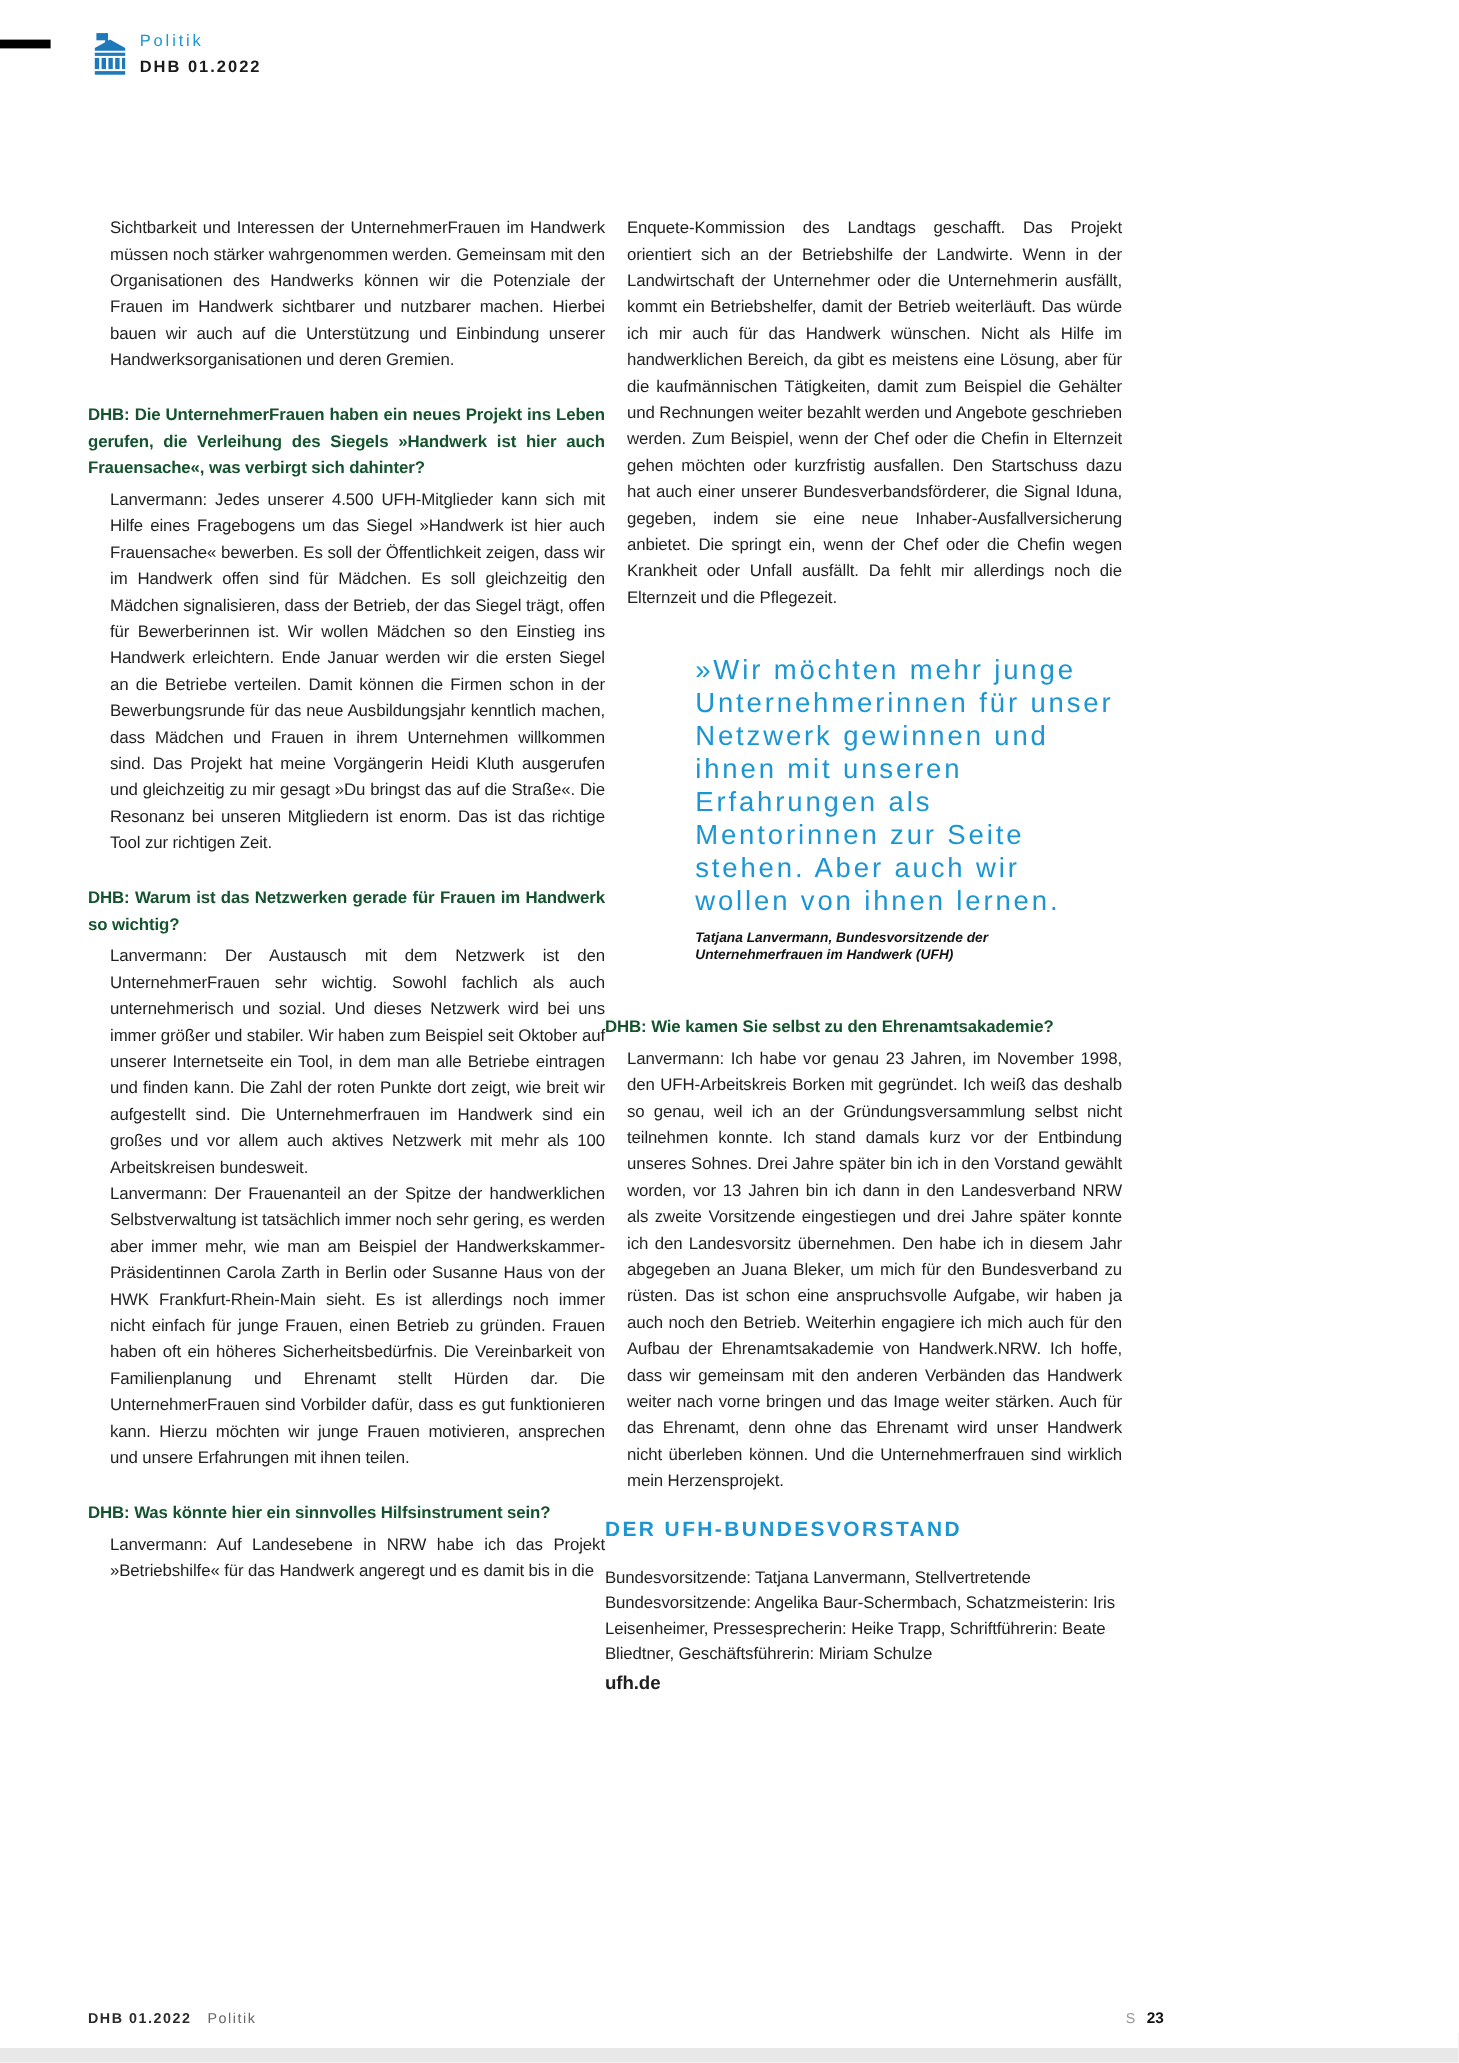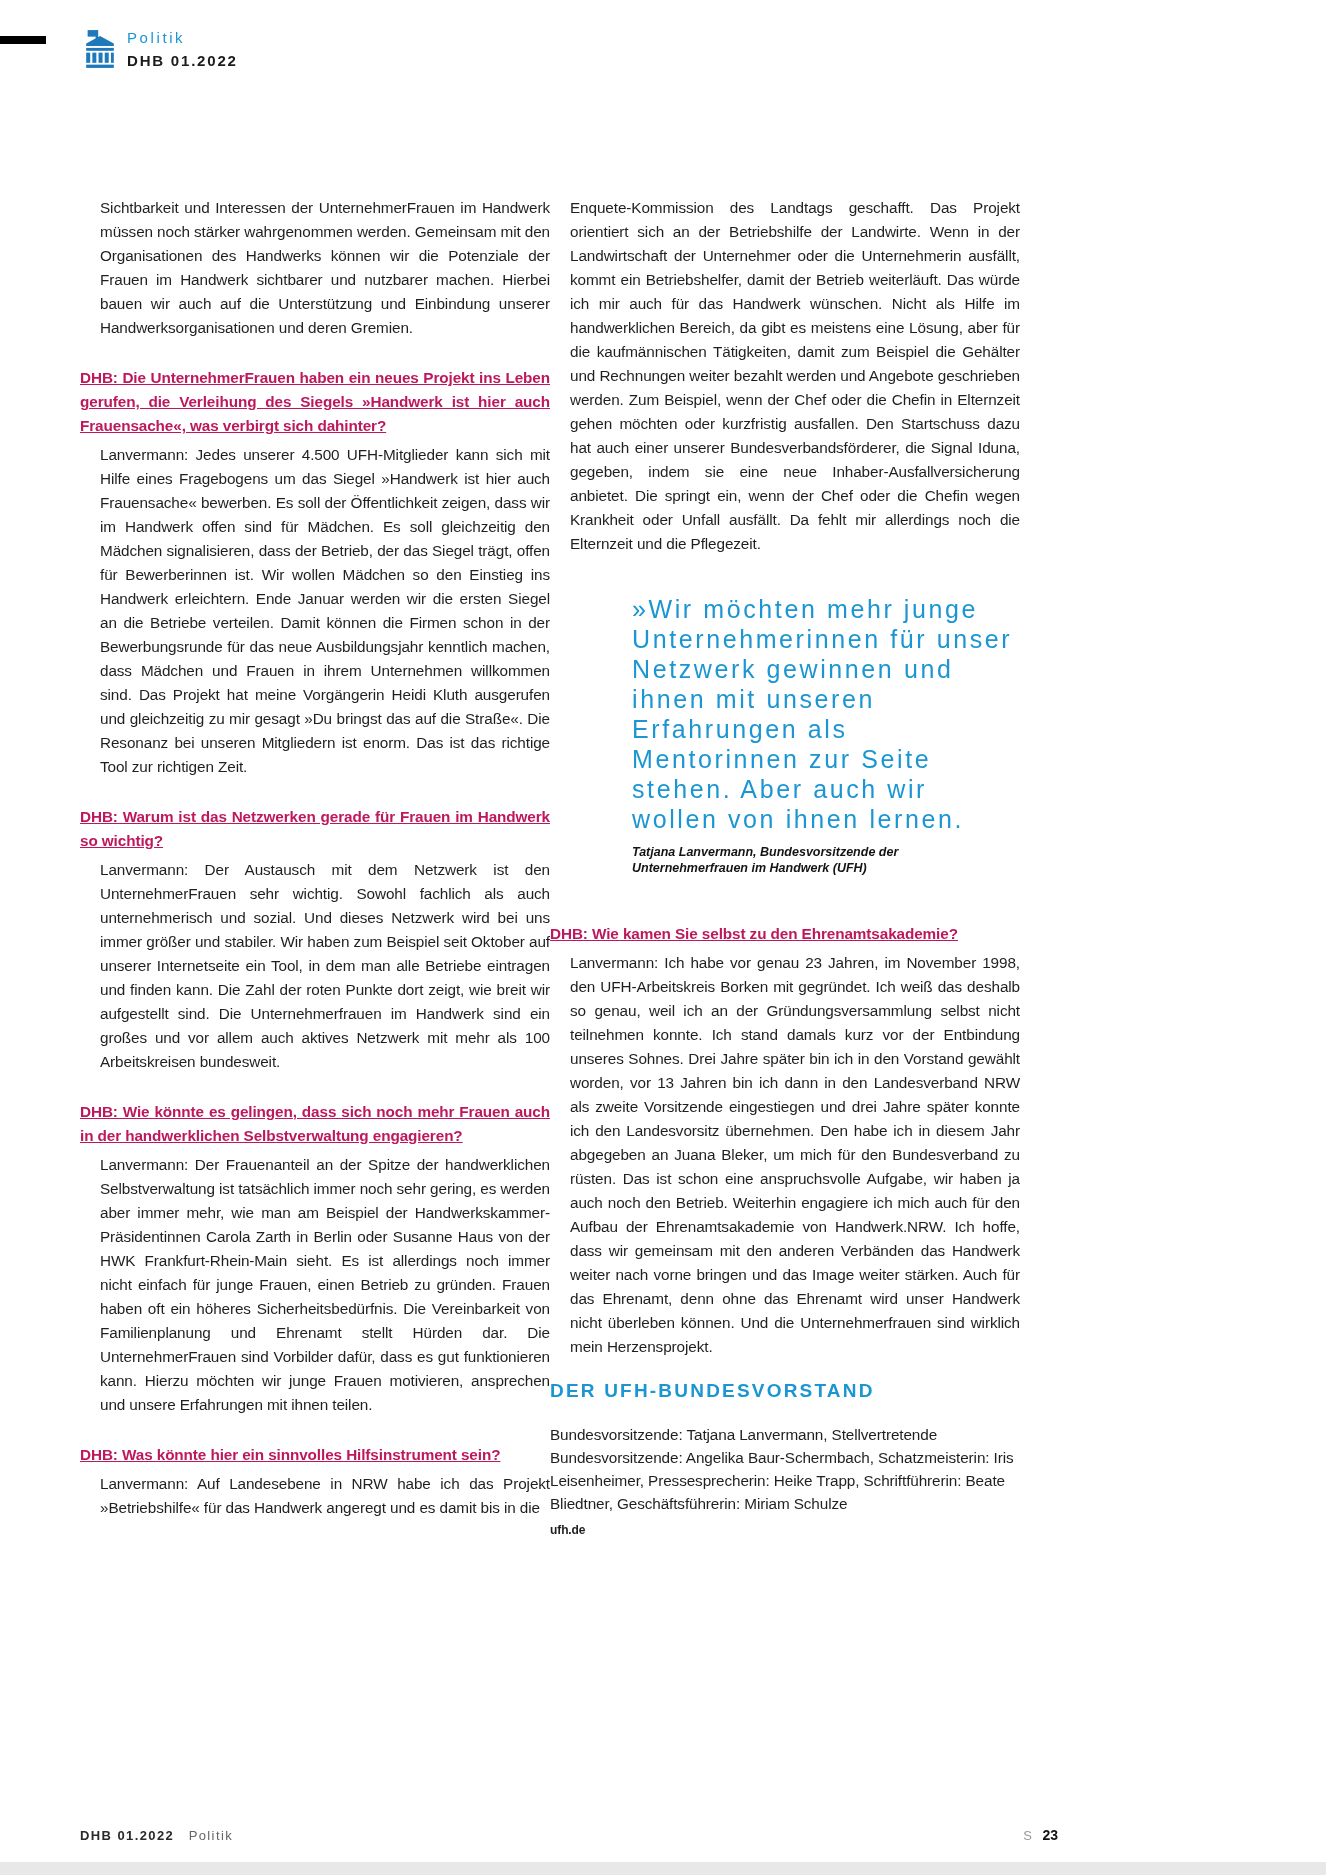--- a/index.html
+++ b/index.html
@@ -17,34 +17,34 @@
   .logo { width:32px; height:46px; }
   .logo svg { width:32px; height:46px; display:block; fill:var(--logo-blue); }
   .section-label { color:var(--accent); font-size:15px; letter-spacing:2.6px; padding-top:3px; }
   .issue-label { margin-top:6px; font-weight:bold; font-size:15px; letter-spacing:1.8px; color:#1b1b1b; }
 
   
   .columns { position:absolute; left:80px; top:196px; width:978px; display:flex; }
   .col { width:470px; font-size:15.3px; line-height:24px; text-align:justify;
          letter-spacing:-0.1px; hyphens:auto; -webkit-hyphens:auto; }
   p.answer { padding-left:20px; }
-  p.question { font-weight:bold; color:#be185d; margin-top:26px; margin-bottom:5px;text-decoration:underline; }
+  p.question { font-weight:bold; color:#14532d; margin-top:26px; margin-bottom:5px; }
 
   
   .pullquote { margin:38px 0 0 82px; text-align:left; }
   .pullquote blockquote { color:var(--accent); font-size:25px; line-height:30px; letter-spacing:2.6px; }
   .pullquote figcaption { margin-top:10px; max-width:290px; font-size:12.5px; line-height:16px;
                           font-weight:bold; font-style:italic; color:#141414; letter-spacing:0; }
   .q-after-quote { margin-top:46px !important; }
 
   
   .board-heading { margin-top:20px; font-size:19px; font-weight:bold; letter-spacing:2.2px;
                    color:var(--accent); text-align:left; }
   .board-text { margin-top:20px; text-align:left; line-height:23px; }
-  .board-site { margin-top:3px; text-align:left; font-weight:bold; font-size:12px; }
+  .board-site { margin-top:3px; text-align:left; font-weight:bold; font-size:17px; }
 
   
   .page-footer { position:absolute; left:80px; top:1826px; width:978px;
                  display:flex; justify-content:space-between; align-items:baseline; }
   .footer-issue { font-weight:bold; font-size:13px; letter-spacing:1.4px; color:#2a2a2a; }
   .footer-section { font-size:13px; letter-spacing:1.4px; color:#666; margin-left:10px; }
   .footer-s { font-size:13px; color:#999; letter-spacing:1px; }
   .footer-num { font-size:14px; font-weight:bold; color:#111; margin-left:5px; }
 </style>
 </head>
@@ -76,21 +76,20 @@
   </header>
 
   <main class="columns">
 
     <section class="col">
       <p class="answer">Sichtbarkeit und Interessen der UnternehmerFrauen im Handwerk müssen noch stärker wahrgenommen werden. Gemeinsam mit den Organisationen des Handwerks können wir die Potenziale der Frauen im Handwerk sichtbarer und nutzbarer machen. Hierbei bauen wir auch auf die Unterstützung und Einbindung unserer Handwerksorganisationen und deren Gremien.</p>
       <p class="question">DHB: Die UnternehmerFrauen haben ein neues Projekt ins Leben gerufen, die Verleihung des Siegels »Handwerk ist hier auch Frauensache«, was verbirgt sich dahinter?</p>
       <p class="answer">Lanvermann: Jedes unserer 4.500 UFH-Mitglieder kann sich mit Hilfe eines Fragebogens um das Siegel »Handwerk ist hier auch Frauensache« bewerben. Es soll der Öffentlichkeit zeigen, dass wir im Handwerk offen sind für Mädchen. Es soll gleichzeitig den Mädchen signalisieren, dass der Betrieb, der das Siegel trägt, offen für Bewerberinnen ist. Wir wollen Mädchen so den Einstieg ins Handwerk erleichtern. Ende Januar werden wir die ersten Siegel an die Betriebe verteilen. Damit können die Firmen schon in der Bewerbungsrunde für das neue Ausbildungsjahr kenntlich machen, dass Mädchen und Frauen in ihrem Unternehmen willkommen sind. Das Projekt hat meine Vorgängerin Heidi Kluth ausgerufen und gleichzeitig zu mir gesagt »Du bringst das auf die Straße«. Die Resonanz bei unseren Mitgliedern ist enorm. Das ist das richtige Tool zur richtigen Zeit.</p>
       <p class="question">DHB: Warum ist das Netzwerken gerade für Frauen im Handwerk so wichtig?</p>
       <p class="answer">Lanvermann: Der Austausch mit dem Netzwerk ist den UnternehmerFrauen sehr wichtig. Sowohl fachlich als auch unternehmerisch und sozial. Und dieses Netzwerk wird bei uns immer größer und stabiler. Wir haben zum Beispiel seit Oktober auf unserer Internetseite ein Tool, in dem man alle Betriebe eintragen und finden kann. Die Zahl der roten Punkte dort zeigt, wie breit wir aufgestellt sind. Die Unternehmerfrauen im Handwerk sind ein großes und vor allem auch aktives Netzwerk mit mehr als 100 Arbeitskreisen bundesweit.</p>
-      <p class="question">DHB: Wie könnte es gelingen, dass sich noch mehr Frauen auch in der handwerklichen Selbstverwaltung engagieren?</p>
       <p class="answer">Lanvermann: Der Frauenanteil an der Spitze der handwerklichen Selbstverwaltung ist tatsächlich immer noch sehr gering, es werden aber immer mehr, wie man am Beispiel der Handwerkskammer-Präsidentinnen Carola Zarth in Berlin oder Susanne Haus von der HWK Frankfurt-Rhein-Main sieht. Es ist allerdings noch immer nicht einfach für junge Frauen, einen Betrieb zu gründen. Frauen haben oft ein höheres Sicherheitsbedürfnis. Die Vereinbarkeit von Familienplanung und Ehrenamt stellt Hürden dar. Die UnternehmerFrauen sind Vorbilder dafür, dass es gut funktionieren kann. Hierzu möchten wir junge Frauen motivieren, ansprechen und unsere Erfahrungen mit ihnen teilen.</p>
       <p class="question">DHB: Was könnte hier ein sinnvolles Hilfsinstrument sein?</p>
       <p class="answer">Lanvermann: Auf Landesebene in NRW habe ich das Projekt »Betriebshilfe« für das Handwerk angeregt und es damit bis in die</p>
     </section>
 
     <section class="col">
       <p class="answer">Enquete-Kommission des Landtags geschafft. Das Projekt orientiert sich an der Betriebshilfe der Landwirte. Wenn in der Landwirtschaft der Unternehmer oder die Unternehmerin ausfällt, kommt ein Betriebshelfer, damit der Betrieb weiterläuft. Das würde ich mir auch für das Handwerk wünschen. Nicht als Hilfe im handwerklichen Bereich, da gibt es meistens eine Lösung, aber für die kaufmännischen Tätigkeiten, damit zum Beispiel die Gehälter und Rechnungen weiter bezahlt werden und Angebote geschrieben werden. Zum Beispiel, wenn der Chef oder die Chefin in Elternzeit gehen möchten oder kurzfristig ausfallen. Den Startschuss dazu hat auch einer unserer Bundesverbandsförderer, die Signal Iduna, gegeben, indem sie eine neue Inhaber-Ausfallversicherung anbietet. Die springt ein, wenn der Chef oder die Chefin wegen Krankheit oder Unfall ausfällt. Da fehlt mir allerdings noch die Elternzeit und die Pflegezeit.</p>
 
       <figure class="pullquote">
         <blockquote>»Wir möchten mehr junge Unternehmerinnen für unser Netzwerk gewinnen und ihnen mit unseren Erfahrungen als Mentorinnen zur Seite stehen. Aber auch wir wollen von ihnen lernen.</blockquote>

